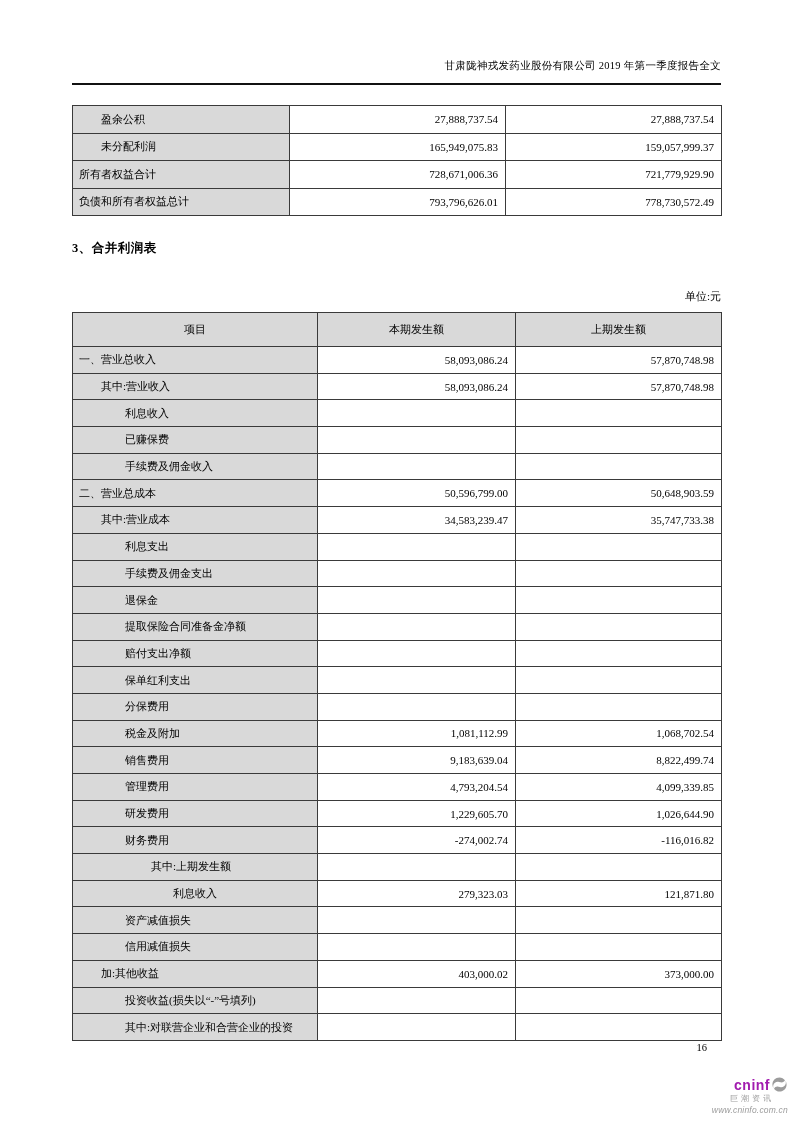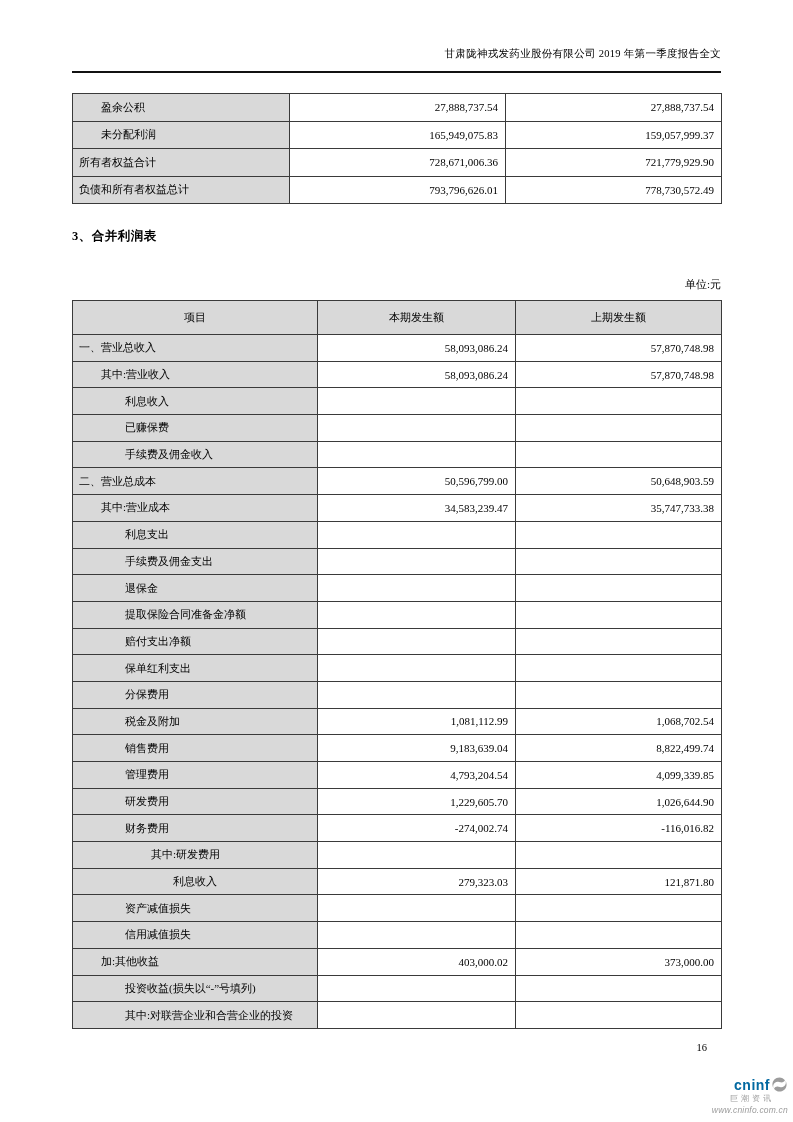--- a/index.html
+++ b/index.html
@@ -1,21 +1,21 @@
 <!DOCTYPE html>
 <html><head>
 <meta charset="utf-8">
 <style>
   html,body{margin:0;padding:0;}
   body{
     width:793px;height:1122px;background:#ffffff;position:relative;overflow:hidden;
     font-family:"Liberation Serif","DejaVu Serif",serif;color:#000;
     -webkit-font-smoothing:antialiased;
   }
-  .content{position:absolute;left:72px;top:0;width:649px;}
+  .content{position:absolute;left:72px;top:12px;width:649px;}
   .doc-header{padding-top:47px;text-align:right;font-size:10.5px;letter-spacing:0.3px;}
   .header-rule{margin-top:10px;border-bottom:2px solid #111;height:0;}
 
   table.fin-table{
     border-collapse:collapse;table-layout:fixed;width:649px;
     font-size:11px;border:1.5px solid #3a3a3a;
   }
   table.fin-table td, table.fin-table th{
     border-left:1px solid #3a3a3a;border-right:1px solid #3a3a3a;
     border-top:1.5px solid #3a3a3a;border-bottom:1.5px solid #3a3a3a;
@@ -34,21 +34,21 @@
   .ind4{padding-left:100px;}
 
   .balance-table{margin-top:20px;}
   .section-title{margin-top:24px;font-size:12.5px;font-weight:bold;letter-spacing:0.5px;}
   .unit-label{margin-top:32px;text-align:right;font-size:11px;}
   .income-table{margin-top:8px;}
 
   .page-number{position:absolute;top:1042px;right:86px;font-size:10.5px;}
   .cninfo{position:absolute;top:1076px;right:5px;text-align:right;color:#9c9c9c;line-height:1;}
   .cninfo .brand-row{display:flex;align-items:center;justify-content:flex-end;gap:1px;}
-  .cninfo .brand{font-family:"Liberation Sans","DejaVu Sans",sans-serif;font-weight:bold;font-size:14px;letter-spacing:0.5px;color:#0369a1;}
+  .cninfo .brand{font-family:"Liberation Sans","DejaVu Sans",sans-serif;font-weight:bold;font-size:14px;letter-spacing:0.5px;color:#a21caf;}
   .cninfo .brand-cn{font-size:8px;letter-spacing:3px;margin-top:2px;margin-right:14px;}
   .cninfo .url{font-family:"Liberation Sans","DejaVu Sans",sans-serif;font-size:8.5px;margin-top:3px;letter-spacing:0.2px;font-style:italic;}
 </style>
 </head>
 <body>
 
 <div class="content">
 
   <div class="doc-header">甘肃陇神戎发药业股份有限公司 2019 年第一季度报告全文</div>
   <div class="header-rule"></div>
@@ -189,21 +189,21 @@
           <td class="c-label ind2">研发费用</td>
           <td class="c-num">1,229,605.70</td>
           <td class="c-num">1,026,644.90</td>
         </tr>
         <tr>
           <td class="c-label ind2">财务费用</td>
           <td class="c-num">-274,002.74</td>
           <td class="c-num">-116,016.82</td>
         </tr>
         <tr>
-          <td class="c-label ind3">其中:研发费用</td>
+          <td class="c-label ind3">其中:上期发生额</td>
           <td class="c-num"></td>
           <td class="c-num"></td>
         </tr>
         <tr>
           <td class="c-label ind4">利息收入</td>
           <td class="c-num">279,323.03</td>
           <td class="c-num">121,871.80</td>
         </tr>
         <tr>
           <td class="c-label ind2">资产减值损失</td>

